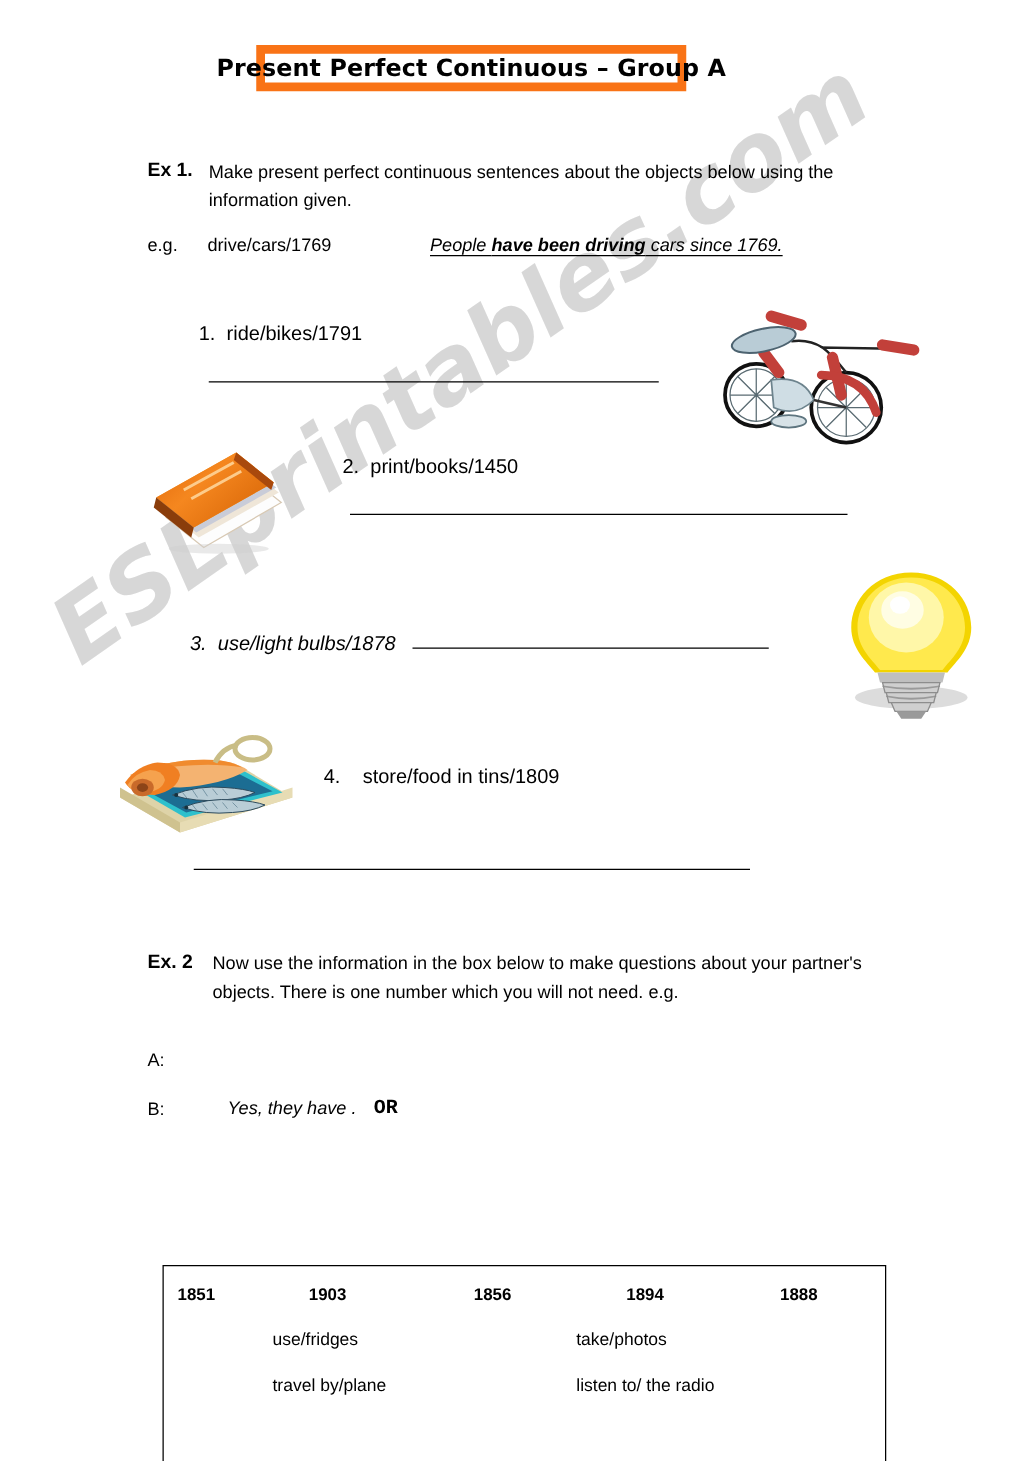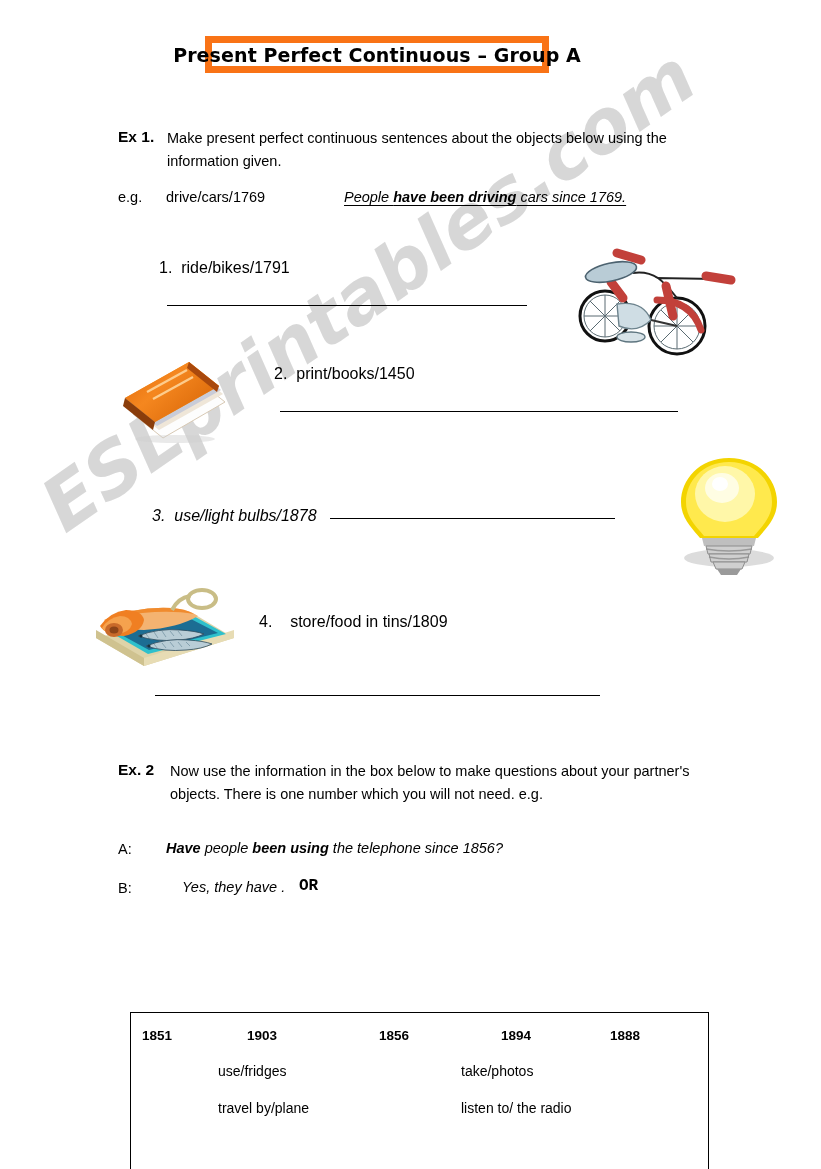--- a/index.html
+++ b/index.html
@@ -153,21 +153,21 @@
     position: absolute;
     font-size: 13.5px;
     font-weight: bold;
     top: 15px;
     white-space: nowrap;
   }
   .yr.y0 { left: 11px; }
   .yr.y1 { left: 116px; }
   .yr.y2 { left: 248px; }
   .yr.y3 { left: 370px; }
-  .yr.y4 { left: 479px; }
+  .yr.y4 { left: 493px; }
 
   .act {
     position: absolute;
     font-size: 14px;
     white-space: nowrap;
   }
   .act.c1 { left: 87px; }
   .act.c2 { left: 330px; }
   .act.r1 { top: 50px; }
   .act.r2 { top: 87px; }
@@ -207,21 +207,20 @@
   <div class="txt layer item-num" id="item3"><span>3.</span>&nbsp;&nbsp;<span>use/light bulbs/1878</span></div>
   <div class="rule" id="rule3"></div>
 
   <div class="txt layer item-num" id="item4"><span>4.</span>&nbsp;&nbsp;&nbsp;&nbsp;<span>store/food in tins/1809</span></div>
   <div class="rule" id="rule4"></div>
 
   <div class="txt layer" id="ex2-label">Ex. 2</div>
   <div id="ex2-body">Now use the information in the box below to make questions about your partner's objects. There is one number which you will not need.  e.g.</div>
 
   <div class="txt layer" id="a-label">A:</div>
-  <div class="txt layer" id="a-line"><span class="bi">Have</span><span> people </span><span class="bi">been using</span><span> the telephone since 1856?</span></div>
 
   <div class="txt layer" id="b-label">B:</div>
   <div class="txt layer" id="b-line">Yes, they have .</div>
   <div class="txt layer" id="or-word">OR</div>
 
   <div id="wordbox">
     <span class="yr y0">1851</span>
     <span class="yr y1">1903</span>
     <span class="yr y2">1856</span>
     <span class="yr y3">1894</span>

